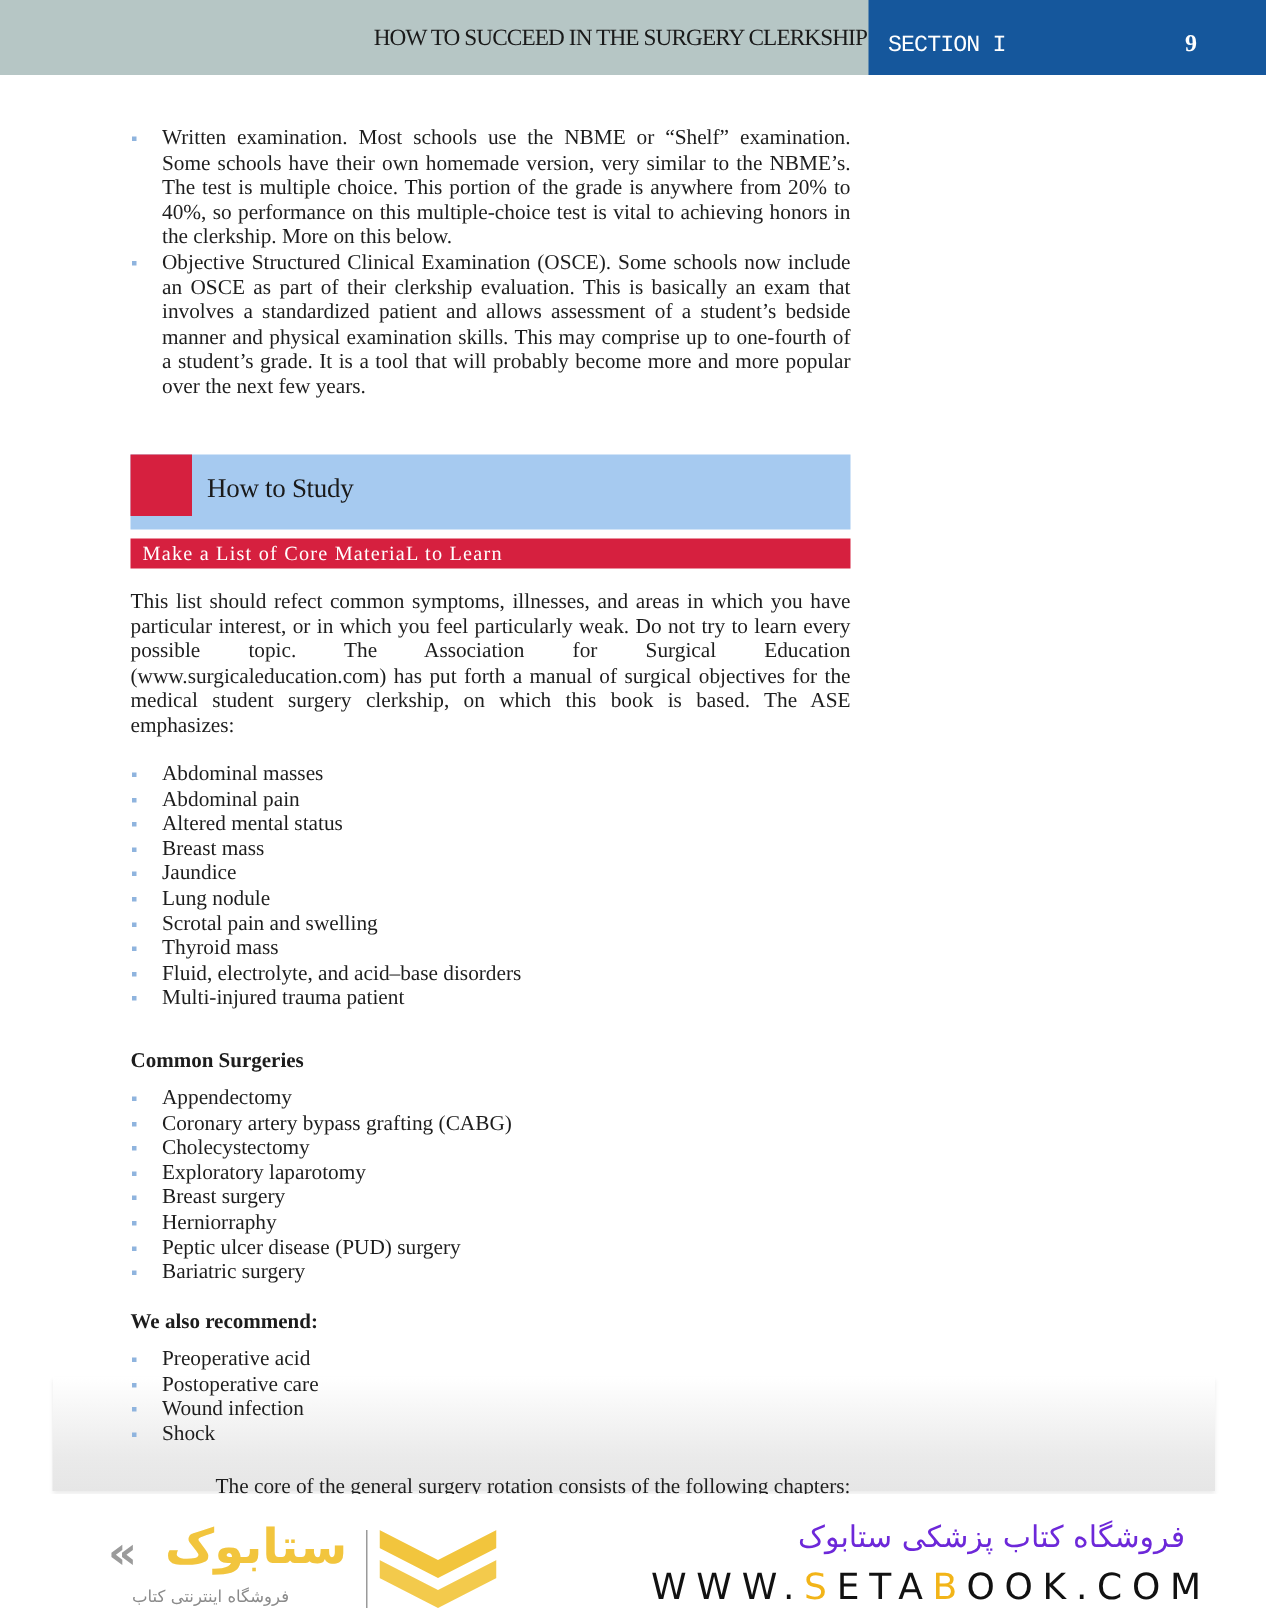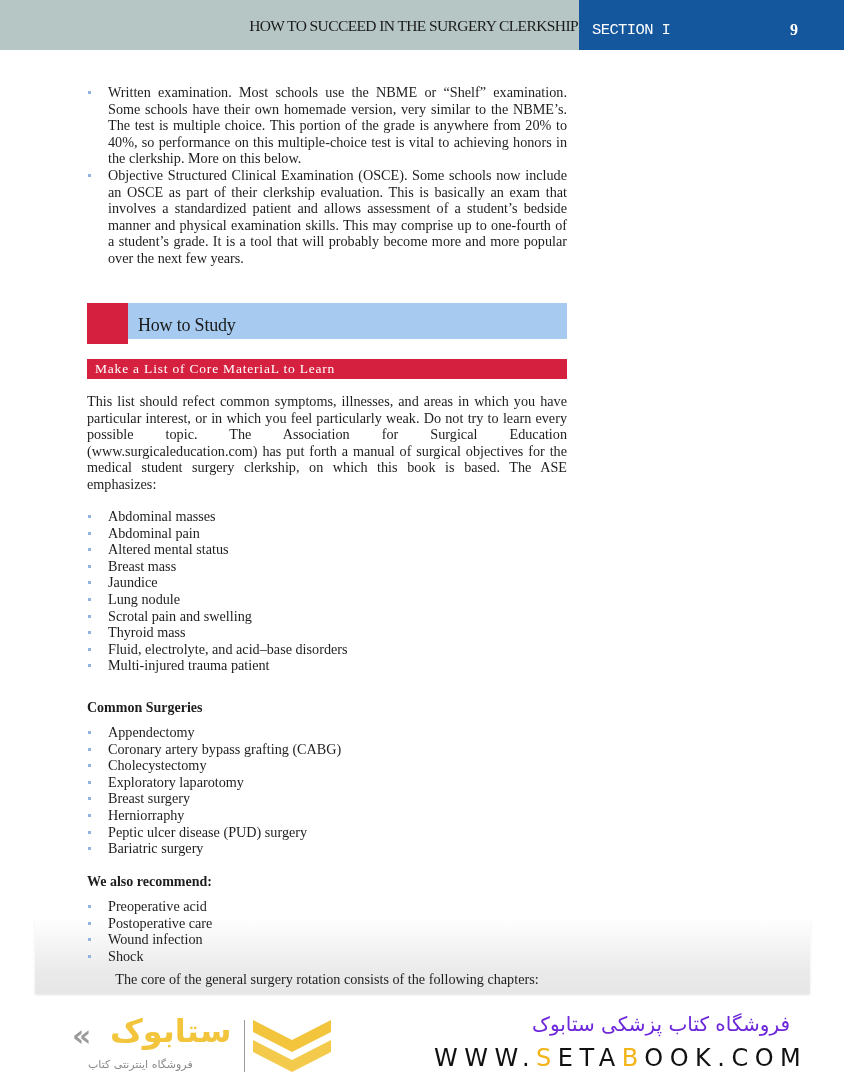--- a/index.html
+++ b/index.html
@@ -37,21 +37,21 @@
   ul.bul li .bullet {
     position: absolute; left: 1px; top: 7px; width: 3px; height: 3px;
     background: #8fb4de;
   }
   .para {
     font-size: 14.2px; line-height: 16.6px; text-align: justify;
   }
   .intro-list li { font-size: 14.2px; line-height: 16.6px; text-align: justify; }
 
   .section-banner {
-    position: absolute; left: 87px; top: 303px; width: 480px; height: 36px;
+    position: absolute; left: 87px; top: 303px; width: 480px; height: 50px;
     background: #a6caf0;
   }
   .banner-red {
     position: absolute; left: 0; top: 0; width: 41px; height: 41px;
     background: #d6203f;
   }
   .banner-title {
     position: absolute; left: 51px; top: 12px; font-size: 18px; color: #1a1a1a;
     letter-spacing: -0.2px;
   }
@@ -163,21 +163,21 @@
 <div class="fade-band"></div>
 
 <div class="body-block" style="top:873px;">
   <div class="subhead">We also recommend:</div>
   <ul class="bul simple-list" style="margin-top:8px;">
     <li><span class="bullet"></span><span>Preoperative acid</span></li>
     <li><span class="bullet"></span><span>Postoperative care</span></li>
     <li><span class="bullet"></span><span>Wound infection</span></li>
     <li><span class="bullet"></span><span>Shock</span></li>
   </ul>
-  <div class="para" style="margin-top:7px; text-align:center;">The core of the general surgery rotation consists of the following chapters:</div>
+  <div class="para" style="margin-top:19px; text-align:right;">The core of the general surgery rotation consists of the following chapters:</div>
 </div>
 
 <div class="footer">
   <div class="logo-arrows">«</div>
   <div class="logo-word">ستابوک</div>
   <div class="logo-sub">فروشگاه اینترنتی کتاب</div>
   <div class="logo-divider"></div>
   <svg class="logo-chevron" viewBox="0 0 78 56">
     <polygon points="0,2 39,22 78,2 78,14 39,34 0,14" fill="#f2c53d"></polygon>
     <polygon points="0,22 39,42 78,22 78,34 39,54 0,34" fill="#f2c53d" opacity="0.92"></polygon>

